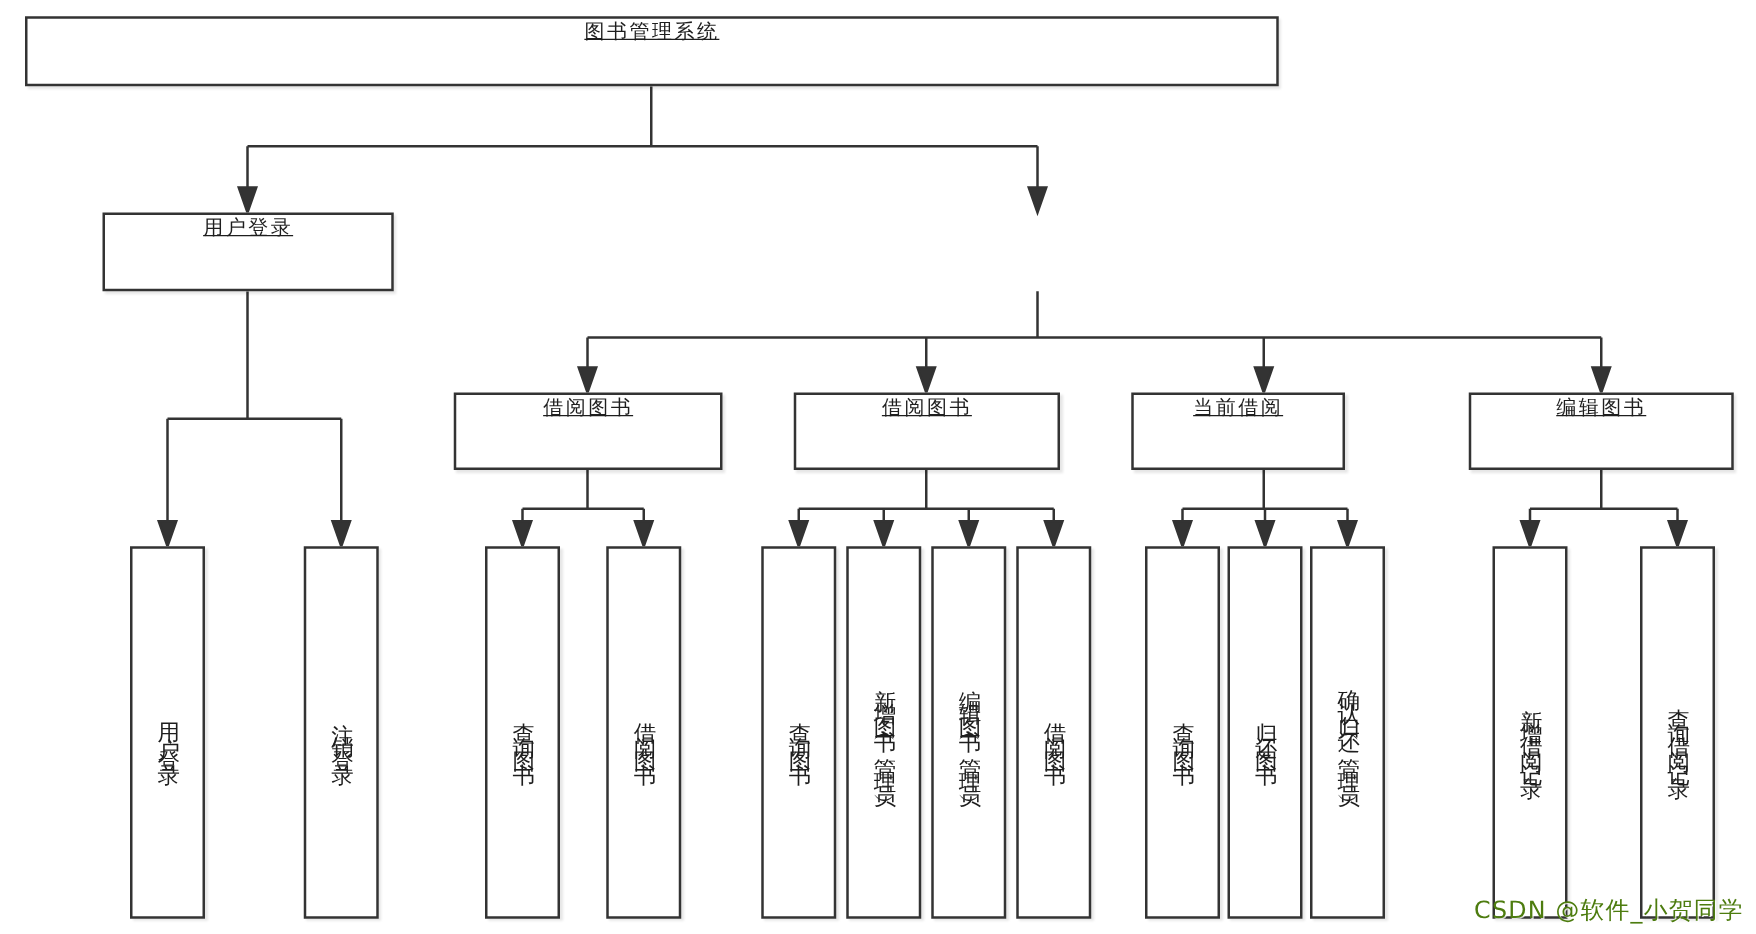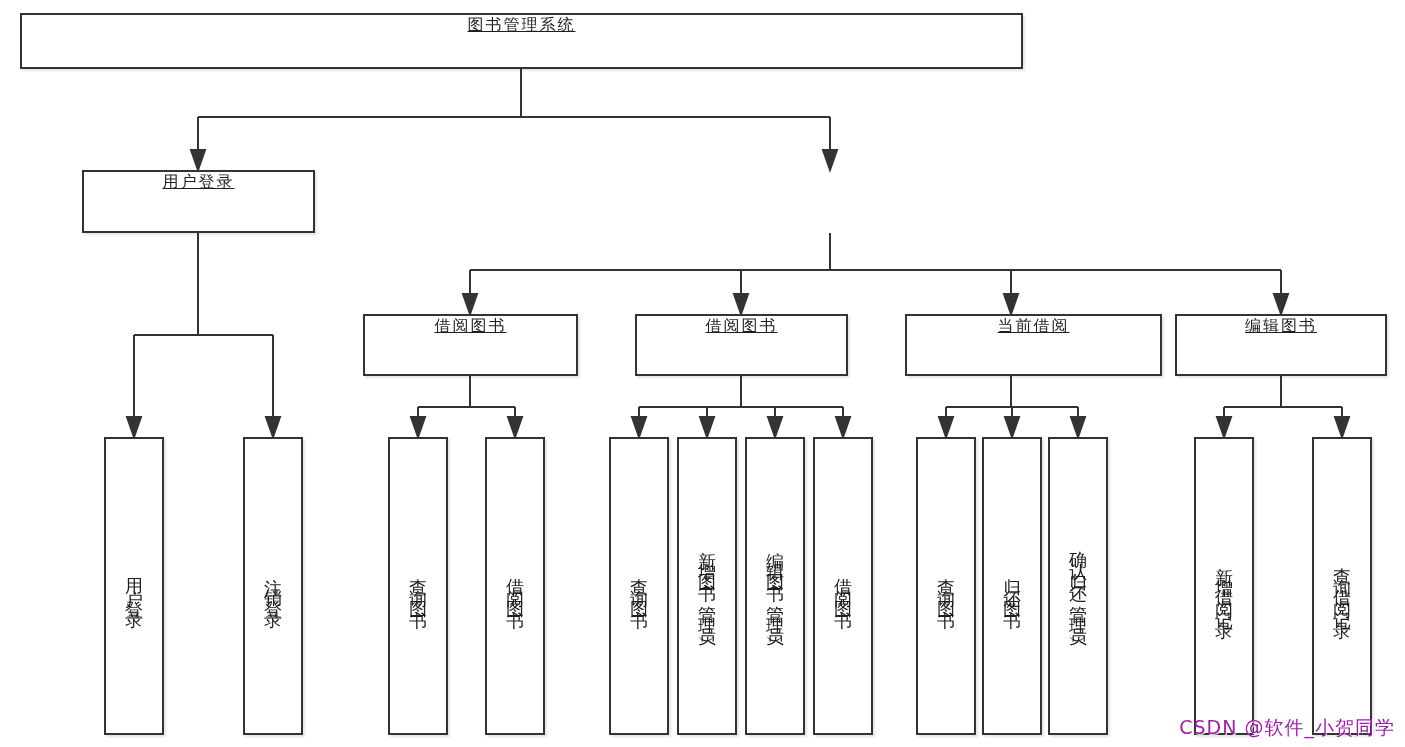--- a/index.html
+++ b/index.html
@@ -33,21 +33,21 @@
     font-size:18px;
     line-height:1;
     letter-spacing:11px;
     white-space:nowrap;
     color:#1e1e1e;
   }
   .watermark{
     position:absolute;
     right:10px;bottom:6px;
     font-size:19px;
-    color:#a21caf;
+    color:#4d7c0f;
     letter-spacing:1px;
     text-shadow:1px 1px 0 rgba(255,255,255,0.8);
   }
 </style>
 </head>
 <body>
 
 <div class="canvas">
 
   <svg class="connectors" viewBox="0 0 1405 747" xmlns="http://www.w3.org/2000/svg" stroke="#333333" stroke-width="2" fill="#333333">
@@ -119,21 +119,21 @@
   <div class="box hbox" style="left:82px;top:170px;width:233px;height:63px;">
     <span>用户登录</span>
   </div>
 
   <div class="box hbox" style="left:363px;top:314px;width:215px;height:62px;">
     <span>借阅图书</span>
   </div>
   <div class="box hbox" style="left:635px;top:314px;width:213px;height:62px;">
     <span>借阅图书</span>
   </div>
-  <div class="box hbox" style="left:905px;top:314px;width:257px;height:62px;">
+  <div class="box hbox" style="left:905px;top:314px;width:171px;height:62px;">
     <span>当前借阅</span>
   </div>
   <div class="box hbox" style="left:1175px;top:314px;width:212px;height:62px;">
     <span>编辑图书</span>
   </div>
 
   <div class="box vbox" style="left:104px;">
     <span>用户登录</span>
   </div>
   <div class="box vbox" style="left:243px;">

